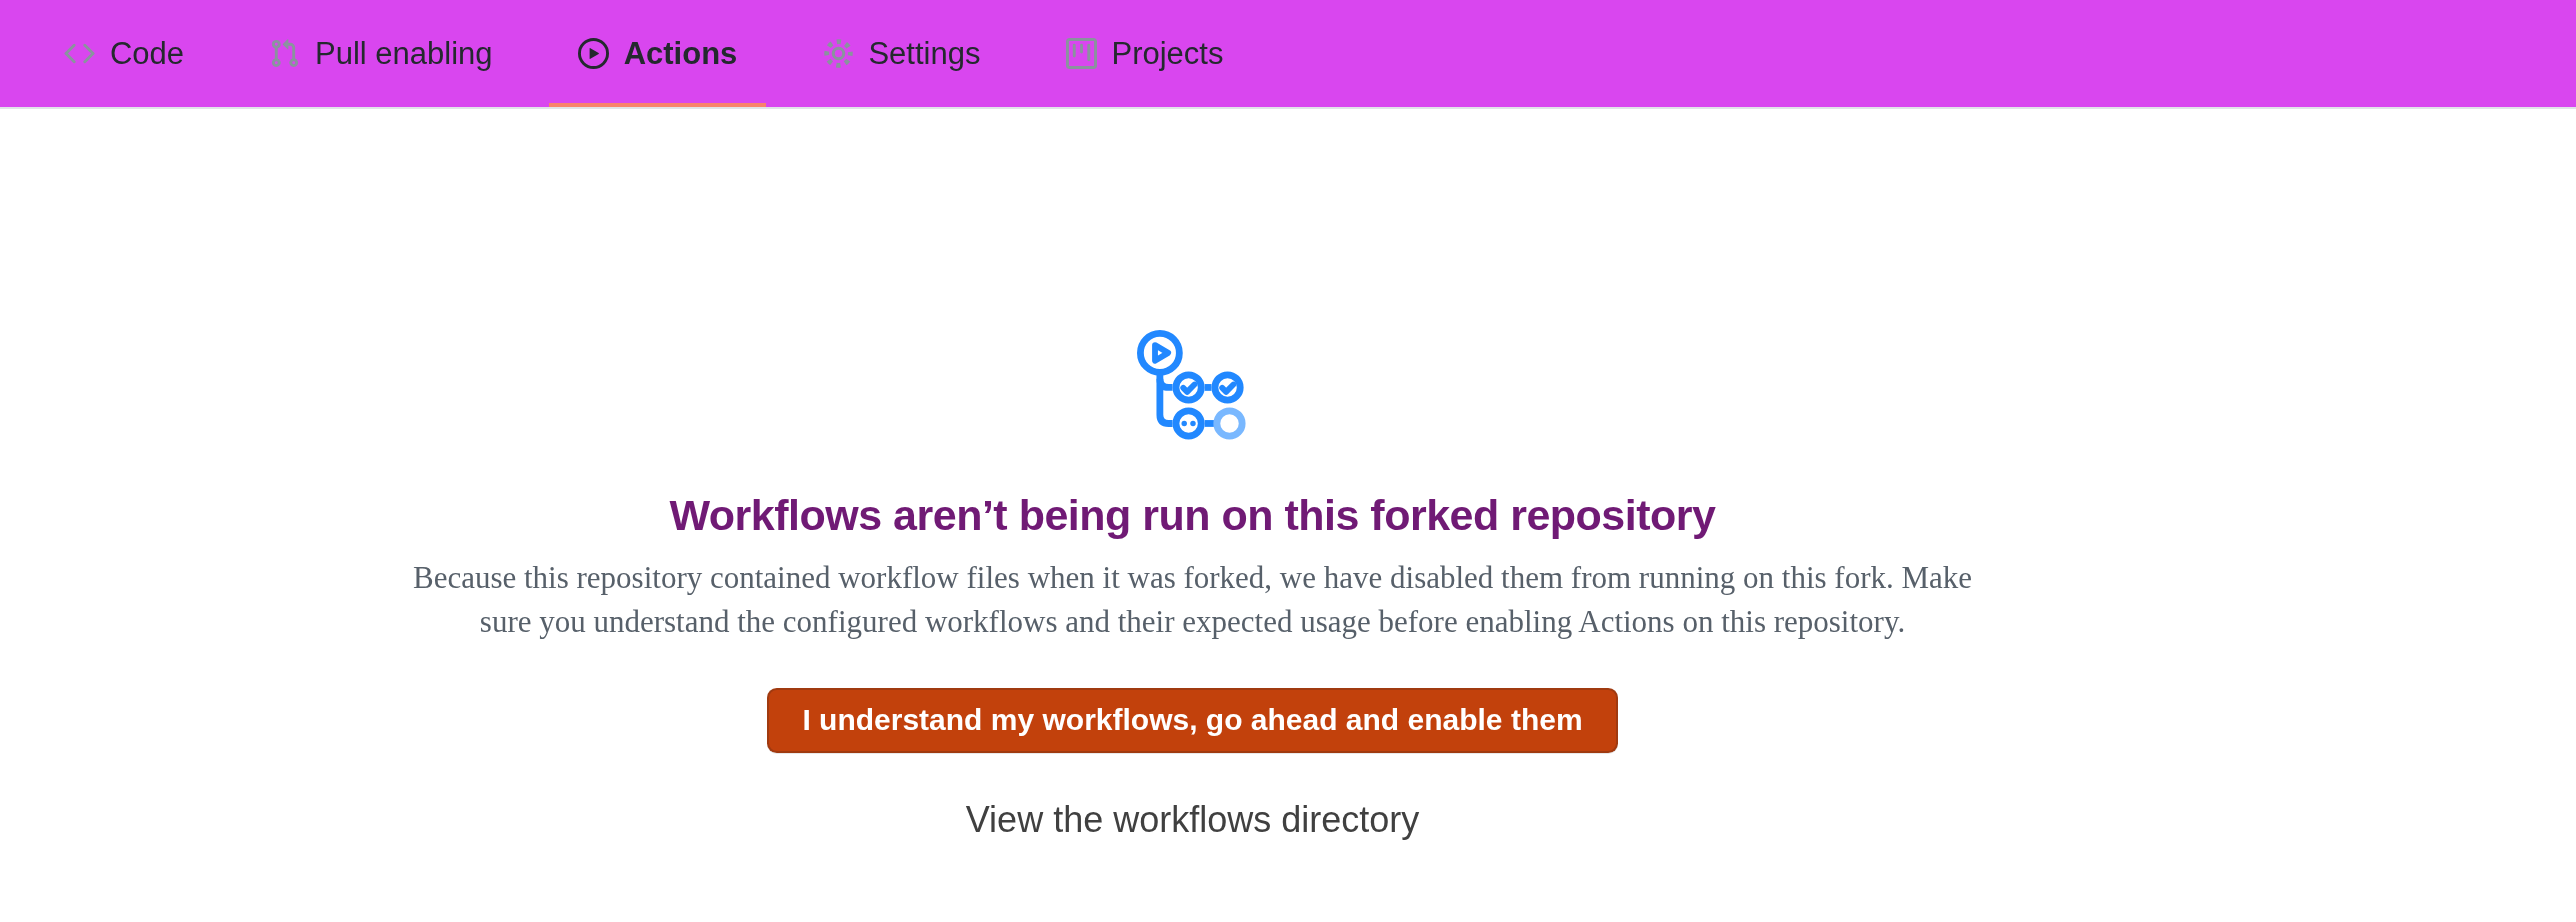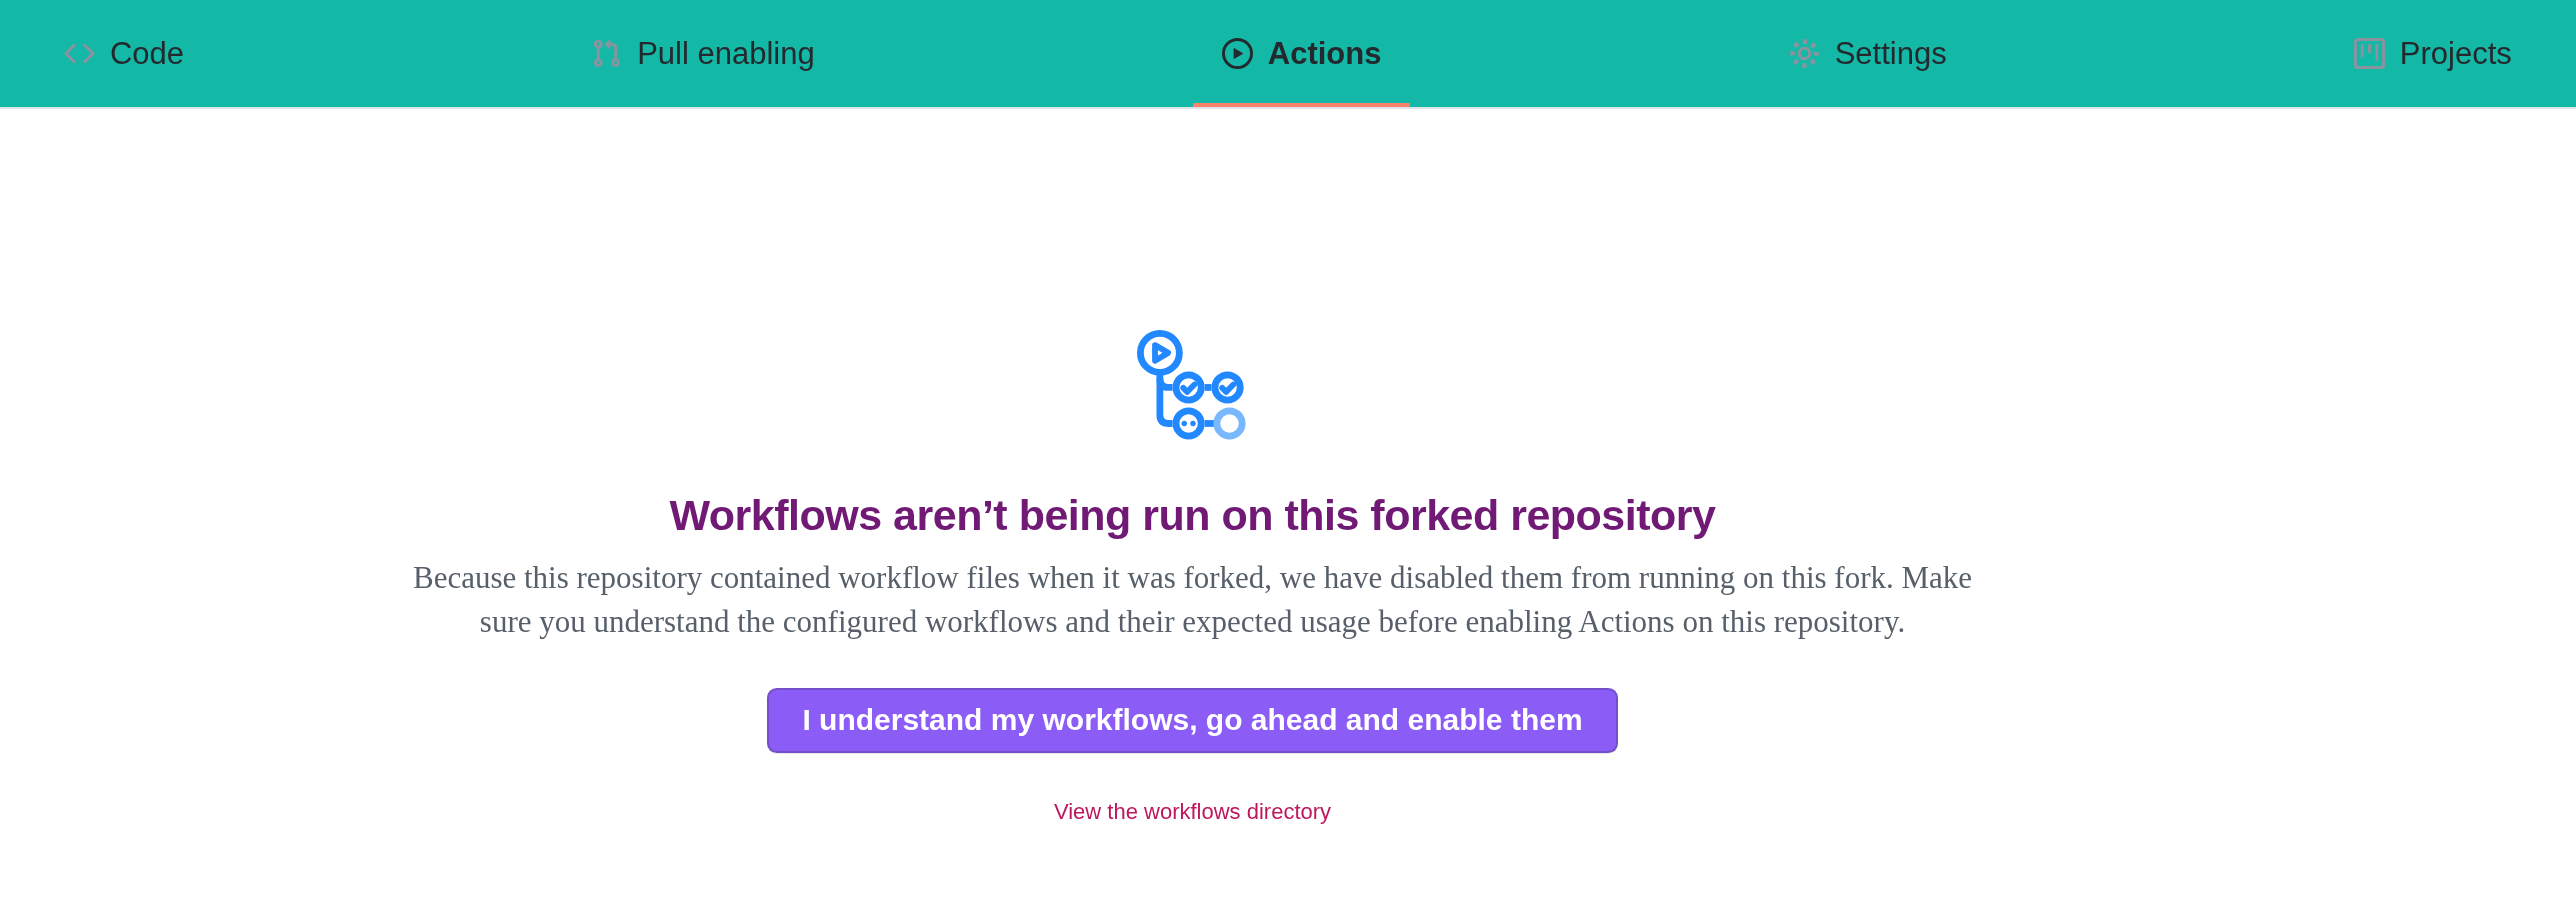--- a/index.html
+++ b/index.html
@@ -11,24 +11,23 @@
     font-family: "Liberation Sans", sans-serif;
     color: #24292e;
     overflow: hidden;
   }
 
   
   .tabbar {
     display: flex;
     align-items: stretch;
     height: 109px;
-    background: #14b8a6;
+    background: #d946ef;
     border-bottom: 2px solid #e1e4e8;
     padding: 0 21.5px;
-    justify-content: space-between;
   }
   .tab {
     display: flex;
     align-items: center;
     gap: 14.7px;
     padding: 0 29px;
     margin: 0 13.7px;
     font-size: 31px;
     line-height: 1;
     color: #24292e;
@@ -74,36 +73,36 @@
     margin: 13.7px auto 0 auto;
     max-width: 1583px;
     font-size: 31px;
     line-height: 1.42;
     color: #57606a;
     font-family: Liberation Serif, serif;
   }
   .enable-btn {
     margin-top: 44px;
     display: inline-block;
-    background: #8b5cf6;
+    background: #c2410c;
     color: #ffffff;
     font-family: "Liberation Sans", sans-serif;
     font-size: 30px;
     font-weight: bold;
     line-height: 1;
     padding: 14.7px 33px 15.6px 33px;
     border: 2px solid rgba(27, 31, 35, 0.2);
     border-radius: 9.8px;
     cursor: pointer;
     box-shadow: 0 1px 0 rgba(27, 31, 35, 0.1);
   }
   .link-row { margin-top: 46px; }
   .workflows-link {
-    font-size: 22px;
-    color: #be185d;
+    font-size: 36px;
+    color: #404040;
     text-decoration: none;
     cursor: pointer;
   }
 </style>
 </head>
 <body>
 
 <nav class="tabbar">
   <a class="tab">
     <svg class="octicon" viewBox="0 0 16 16" fill="currentColor" aria-hidden="true">

